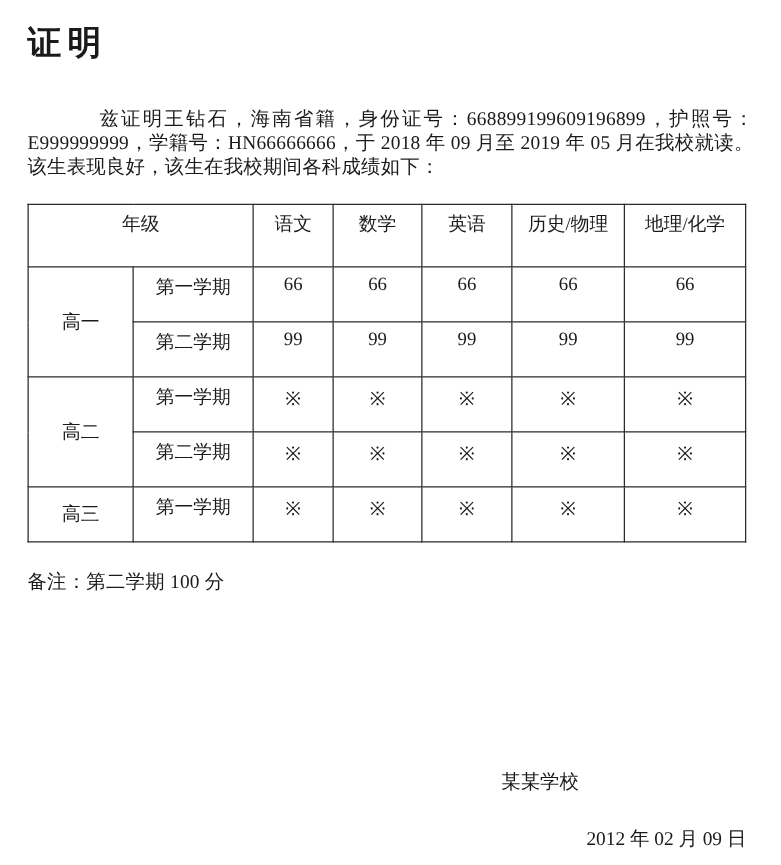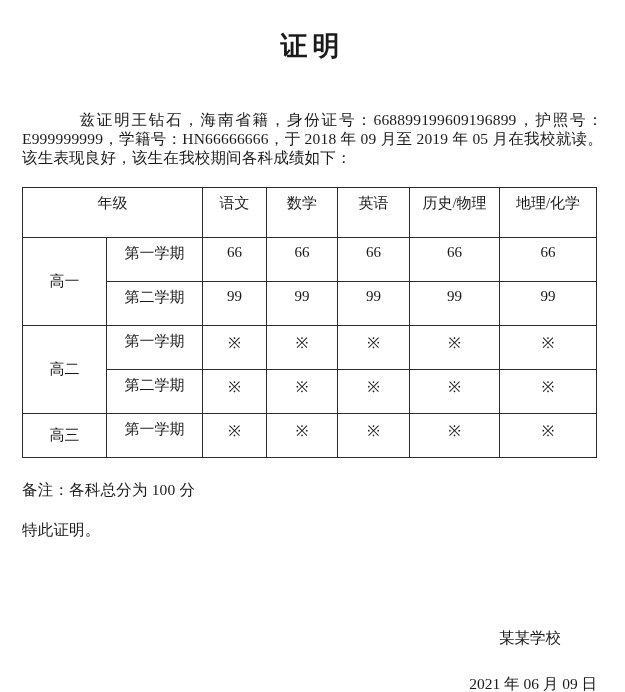--- a/index.html
+++ b/index.html
@@ -16,25 +16,25 @@
     overflow: hidden;
   }
   .page {
     width: 625px;
     height: 692px;
     box-sizing: border-box;
     padding: 0 22px;
     position: relative;
   }
   .doc-title {
-    text-align: center;
+    text-align: left;
     font-size: 27px;
     font-weight: bold;
     letter-spacing: 5px;
-    margin: 12px;
+    margin: 0;
     padding-top: 14px;
     line-height: 40px;
     font-family: "Liberation Serif", "DejaVu Serif", serif;
   }
   .body-text {
     margin: 0;
     padding-top: 32px;
     font-size: 15.5px;
     line-height: 19px;
     text-align: justify;
@@ -87,20 +87,21 @@
     right: 22px;
     bottom: 10px;
     width: 300px;
     text-align: right;
     font-size: 15.5px;
     line-height: 20px;
   }
   .sign-school {
     padding-right: 42px;
     padding-bottom: 26px;
+    text-align: center;
   }
   .sign-date {
     padding-right: 6px;
   }
 </style>
 </head>
 <body>
 
 <div class="page">
 
@@ -168,21 +169,20 @@
         <td>第一学期</td>
         <td>※</td>
         <td>※</td>
         <td>※</td>
         <td>※</td>
         <td>※</td>
       </tr>
     </tbody>
   </table>
 
-  <p class="note-line">备注：各科总分为 100 分</p>
-  <p class="note-line second">特此证明。</p>
+  <p class="note-line">备注：第二学期 100 分</p>
 
   <div class="sign-block">
     <div class="sign-school">某某学校</div>
-    <div class="sign-date">2021 年 06 月 09 日</div>
+    <div class="sign-date">2012 年 02 月 09 日</div>
   </div>
 
 </div>
 
 </body></html>

